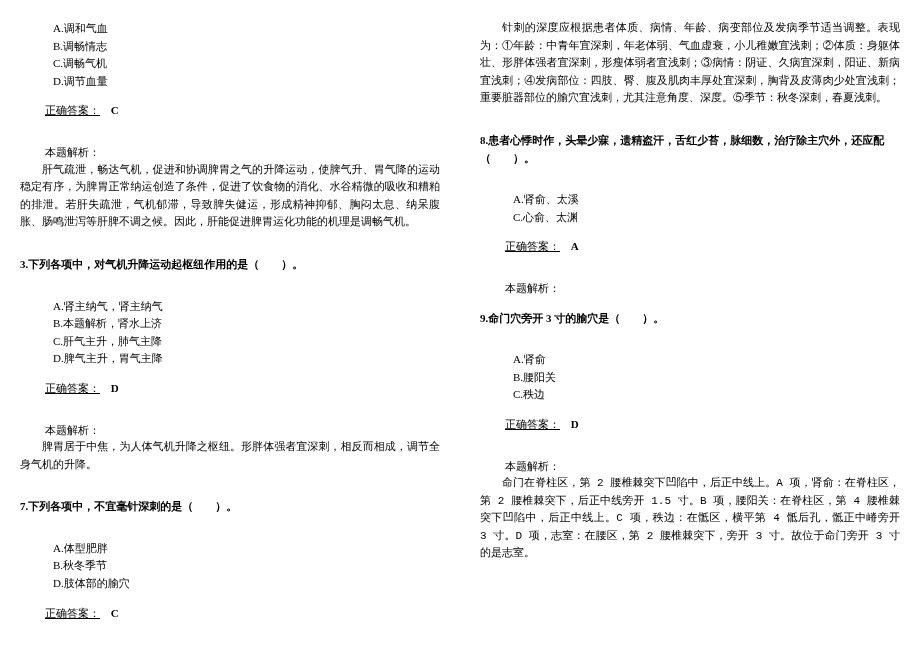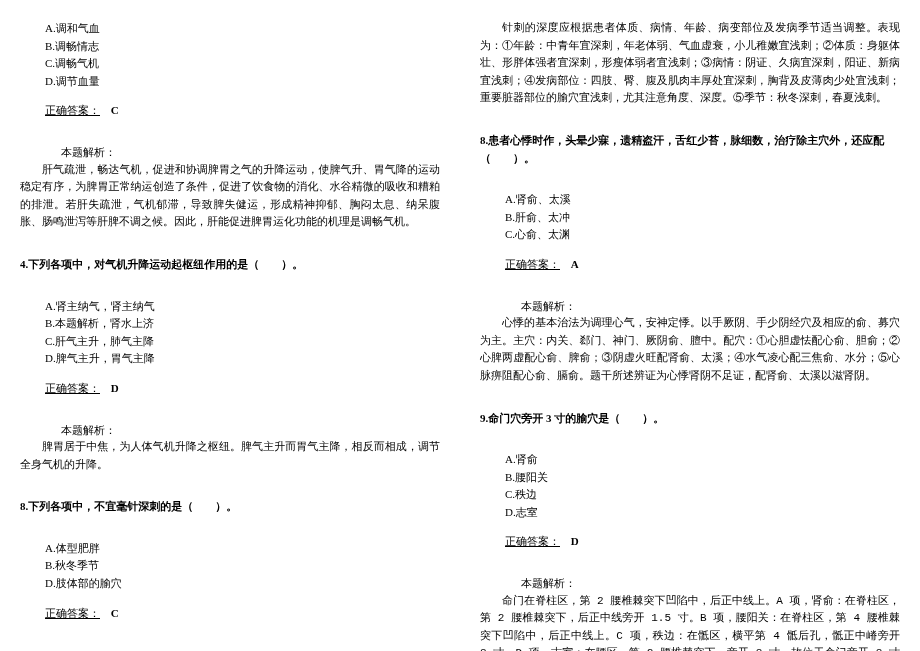--- a/index.html
+++ b/index.html
@@ -18,39 +18,39 @@
       height: 651px;
     }
     .columns {
       display: flex;
       gap: 40px;
     }
     .column {
       flex: 1;
     }
     .options {
-      margin-left: 25px;
+      margin-left: 33px;
       margin-bottom: 12px;
     }
     .option-item {
       display: block;
     }
     .answer-label {
       margin-left: 25px;
       margin-bottom: 12px;
     }
     .answer-label span.label-text {
       margin-right: 8px;
       text-decoration: underline;
     }
     .answer-label span.answer-value {
       font-weight: bold;
     }
     .analysis-label {
-      margin-left: 41px;
+      margin-left: 25px;
     }
     .analysis-text {
       margin-left: 0;
       margin-bottom: 12px;
       text-align: justify;
     }
     .question {
       margin-left: 0;
       margin-bottom: 12px;
       font-weight: bold;
@@ -76,38 +76,38 @@
     </div>
     <div class="answer-label">
       <span class="label-text">正确答案：</span>
       <span class="answer-value">C</span>
     </div>
     <div class="spacer"></div>
     <div class="analysis-label">本题解析：</div>
     <div class="analysis-text indent">肝气疏泄，畅达气机，促进和协调脾胃之气的升降运动，使脾气升、胃气降的运动稳定有序，为脾胃正常纳运创造了条件，促进了饮食物的消化、水谷精微的吸收和糟粕的排泄。若肝失疏泄，气机郁滞，导致脾失健运，形成精神抑郁、胸闷太息、纳呆腹胀、肠鸣泄泻等肝脾不调之候。因此，肝能促进脾胃运化功能的机理是调畅气机。</div>
     <div class="spacer"></div>
 
-    <div class="question">4.下列各项中，对气机升降运动起枢纽作用的是（　　）。</div>
+    <div class="question">3.下列各项中，对气机升降运动起枢纽作用的是（　　）。</div>
     <div class="spacer"></div>
     <div class="options">
       <span class="option-item">A.肾主纳气，肾主纳气</span>
       <span class="option-item">B.本题解析，肾水上济</span>
       <span class="option-item">C.肝气主升，肺气主降</span>
       <span class="option-item">D.脾气主升，胃气主降</span>
     </div>
     <div class="answer-label">
       <span class="label-text">正确答案：</span>
       <span class="answer-value">D</span>
     </div>
     <div class="spacer"></div>
     <div class="analysis-label">本题解析：</div>
-    <div class="analysis-text indent">脾胃居于中焦，为人体气机升降之枢纽。脾气主升而胃气主降，相反而相成，调节全身气机的升降。</div>
+    <div class="analysis-text indent">脾胃居于中焦，为人体气机升降之枢纽。形胖体强者宜深刺，相反而相成，调节全身气机的升降。</div>
     <div class="spacer"></div>
 
-    <div class="question">8.下列各项中，不宜毫针深刺的是（　　）。</div>
+    <div class="question">7.下列各项中，不宜毫针深刺的是（　　）。</div>
     <div class="spacer"></div>
     <div class="options">
       <span class="option-item">A.体型肥胖</span>
       <span class="option-item">B.秋冬季节</span>
       <span class="option-item">D.肢体部的腧穴</span>
     </div>
     <div class="answer-label">
       <span class="label-text">正确答案：</span>
       <span class="answer-value">C</span>
     </div>
@@ -115,39 +115,36 @@
   </div>
 
   <div class="column">
     <div class="analysis-text indent">针刺的深度应根据患者体质、病情、年龄、病变部位及发病季节适当调整。表现为：①年龄：中青年宜深刺，年老体弱、气血虚衰，小儿稚嫩宜浅刺；②体质：身躯体壮、形胖体强者宜深刺，形瘦体弱者宜浅刺；③病情：阴证、久病宜深刺，阳证、新病宜浅刺；④发病部位：四肢、臀、腹及肌肉丰厚处宜深刺，胸背及皮薄肉少处宜浅刺；重要脏器部位的腧穴宜浅刺，尤其注意角度、深度。⑤季节：秋冬深刺，春夏浅刺。</div>
     <div class="spacer"></div>
 
     <div class="question">8.患者心悸时作，头晕少寐，遗精盗汗，舌红少苔，脉细数，治疗除主穴外，还应配（　　）。</div>
     <div class="spacer"></div>
     <div class="options">
       <span class="option-item">A.肾俞、太溪</span>
-      <span class="option-item">B.肝俞、太冲</span>
       <span class="option-item">C.心俞、太渊</span>
     </div>
     <div class="answer-label">
       <span class="label-text">正确答案：</span>
       <span class="answer-value">A</span>
     </div>
     <div class="spacer"></div>
     <div class="analysis-label">本题解析：</div>
-    <div class="analysis-text indent">心悸的基本治法为调理心气，安神定悸。以手厥阴、手少阴经穴及相应的俞、募穴为主。主穴：内关、郄门、神门、厥阴俞、膻中。配穴：①心胆虚怯配心俞、胆俞；②心脾两虚配心俞、脾俞；③阴虚火旺配肾俞、太溪；④水气凌心配三焦俞、水分；⑤心脉痹阻配心俞、膈俞。题干所述辨证为心悸肾阴不足证，配肾俞、太溪以滋肾阴。</div>
     <div class="spacer"></div>
 
     <div class="question">9.命门穴旁开 3 寸的腧穴是（　　）。</div>
     <div class="spacer"></div>
     <div class="options">
       <span class="option-item">A.肾俞</span>
       <span class="option-item">B.腰阳关</span>
       <span class="option-item">C.秩边</span>
-      <span class="option-item">D.志室</span>
     </div>
     <div class="answer-label">
       <span class="label-text">正确答案：</span>
       <span class="answer-value">D</span>
     </div>
     <div class="spacer"></div>
     <div class="analysis-label">本题解析：</div>
     <div class="analysis-text indent">命门在脊柱区，第 2 腰椎棘突下凹陷中，后正中线上。A 项，肾俞：在脊柱区，第 2 腰椎棘突下，后正中线旁开 1.5 寸。B 项，腰阳关：在脊柱区，第 4 腰椎棘突下凹陷中，后正中线上。C 项，秩边：在骶区，横平第 4 骶后孔，骶正中嵴旁开 3 寸。D 项，志室：在腰区，第 2 腰椎棘突下，旁开 3 寸。故位于命门旁开 3 寸的是志室。</div>
   </div>
 </div>

